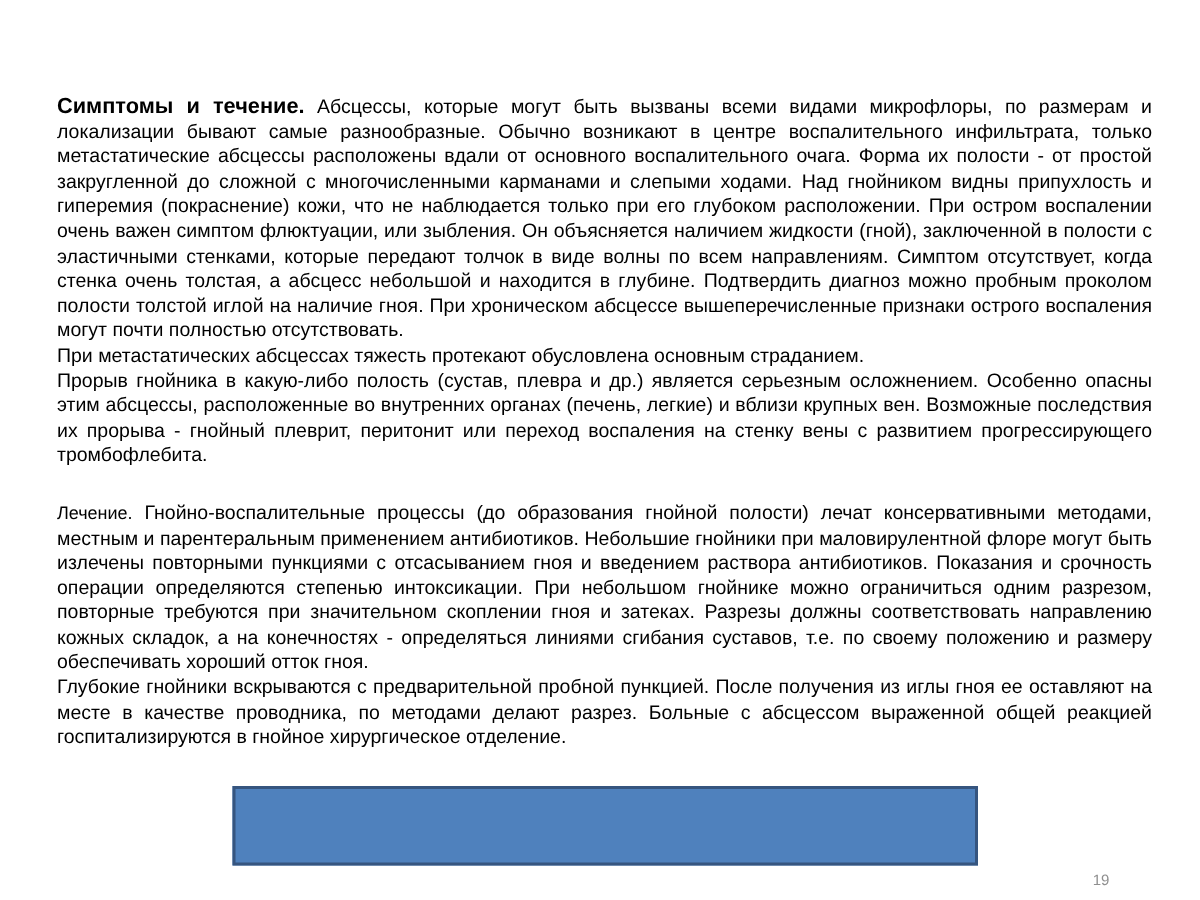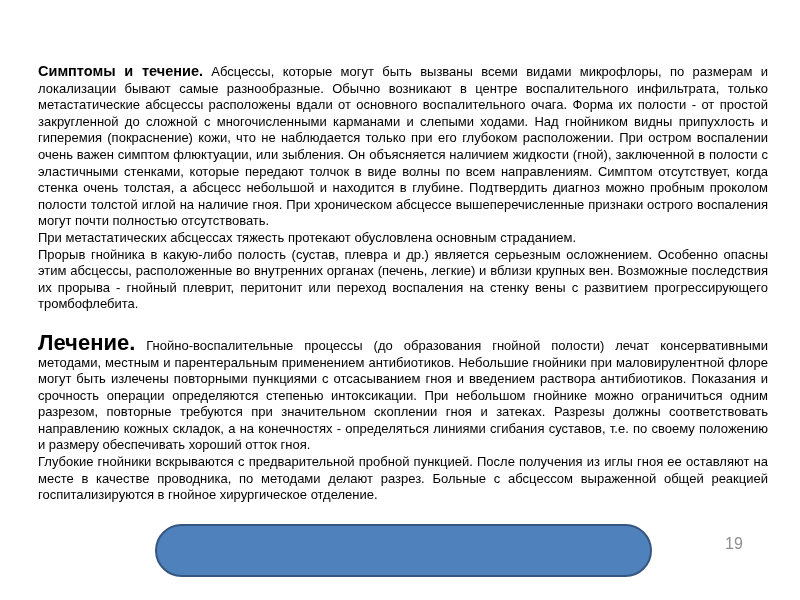--- a/index.html
+++ b/index.html
@@ -1,15 +1,15 @@
 <!DOCTYPE html>
 <html><head>
 <meta charset="utf-8">
 <style>
-  * { box-sizing: border-box; border-radius: 32px; }
+  * { box-sizing: border-box; }
   html, body { margin: 0; padding: 0; background: #ffffff; }
   .slide {
     position: relative;
     width: 800px;
     height: 600px;
     background: #ffffff;
     overflow: hidden;
     font-family: "Liberation Sans", sans-serif;
     color: #000000;
   }
@@ -25,41 +25,41 @@
     line-height: 16.6px;
     text-align: justify;
     color: #000000;
   }
   .h1 {
     font-weight: bold;
     font-size: 14.5px;
     line-height: 16.6px;
   }
   .h2 {
-    font-weight: bold;
-    font-size: 22px;
+    font-weight: normal;
+    font-size: 12px;
     line-height: 16.6px;
   }
   .section-gap { height: 22px; }
   .blue-box {
     position: absolute;
     left: 155px;
     top: 524px;
     width: 497px;
     height: 53px;
     background: #4f81bd;
     border: 2px solid #36557f;
   }
   .page-number {
     position: absolute;
     left: 712px;
-    top: 536px;
+    top: 580px;
     width: 44px;
     text-align: center;
-    font-size: 16px;
+    font-size: 10px;
     line-height: 16px;
     color: #8f8f8f;
   }
 </style>
 </head>
 <body>
 
 <div class="slide">
 
   <div class="content">

